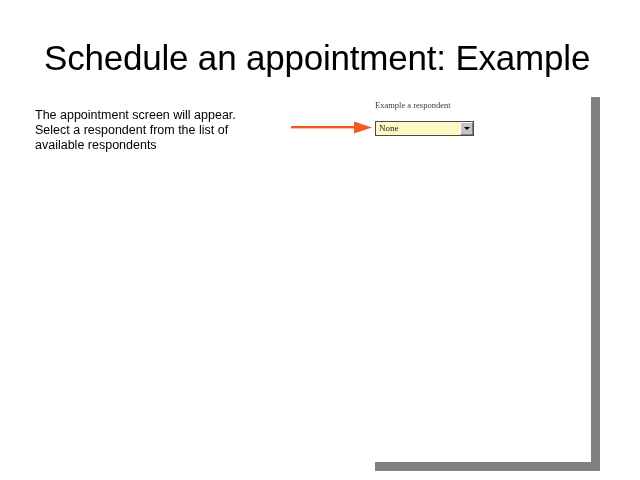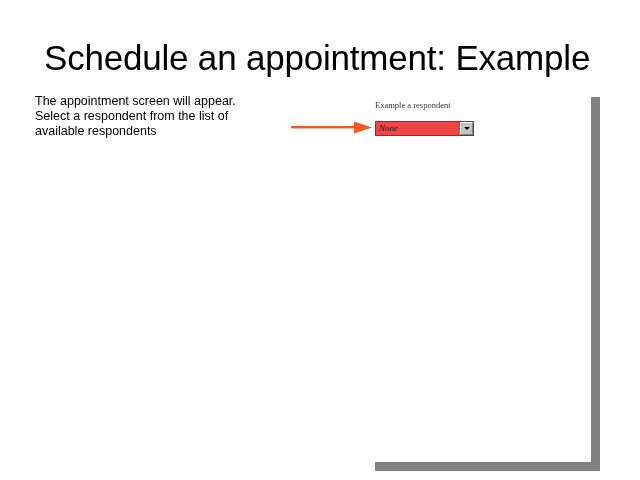--- a/index.html
+++ b/index.html
@@ -37,21 +37,21 @@
     color: #000000;
     letter-spacing: -0.2px;
     white-space: nowrap;
     font-family: "Liberation Sans", sans-serif;
   }
 
   
   #body-text {
     position: absolute;
     left: 27px;
-    top: 94px;
+    top: 108px;
     width: 230px;
     font-size: 12.5px;
     line-height: 15.2px;
     color: #000000;
     font-family: "Liberation Sans", sans-serif;
   }
 
   
   #shadow-right {
     position: absolute;
@@ -92,26 +92,25 @@
   }
 
   #respondent-select {
     position: absolute;
     left: 367px;
     top: 121px;
     width: 99px;
     height: 15px;
     box-sizing: border-box;
     border: 1px solid #4a4a4a;
-    background: #ef4444;
+    background: #fef9c3;
     display: flex;
     align-items: center;
     justify-content: space-between;
     padding: 0;
-    font-style: italic;
   }
   #respondent-select .sel-value {
     font-family: "Liberation Serif", serif;
     font-size: 9px;
     line-height: 13px;
     color: #1a1a1a;
     padding-left: 3px;
     white-space: nowrap;
     overflow: hidden;
   }

